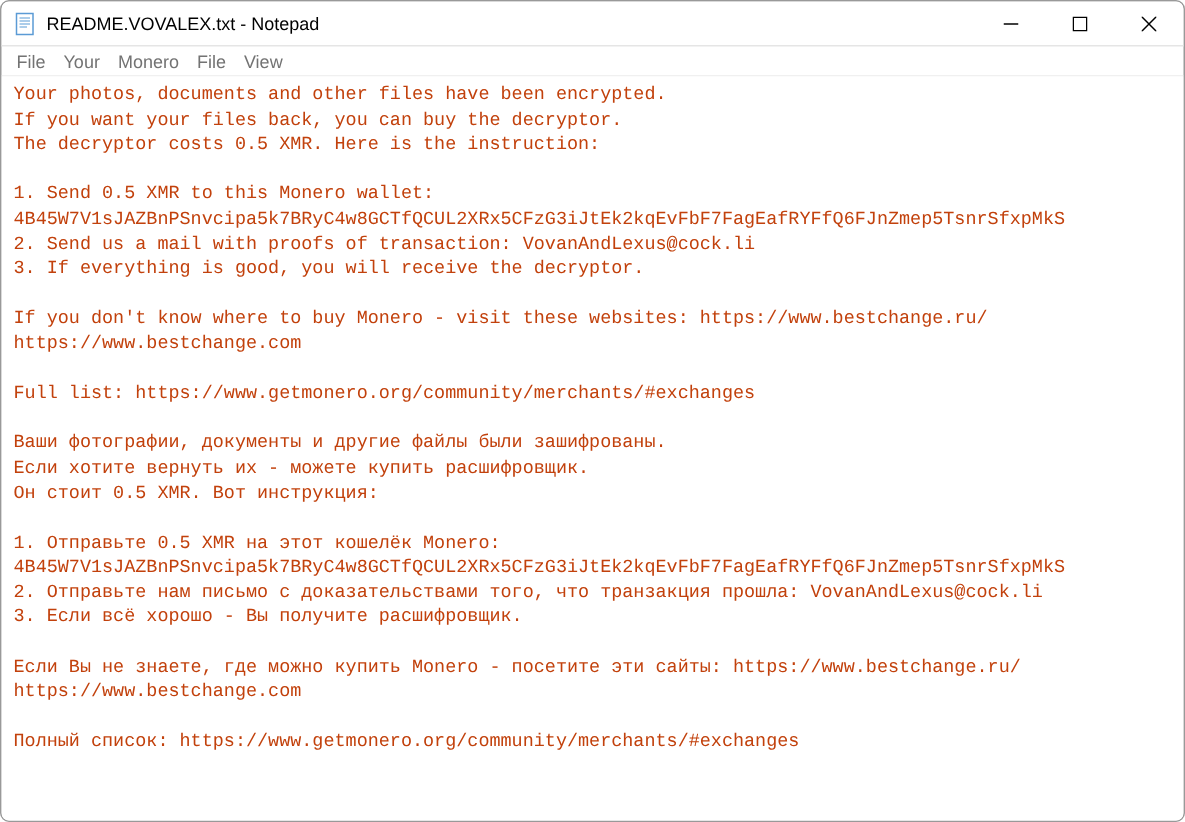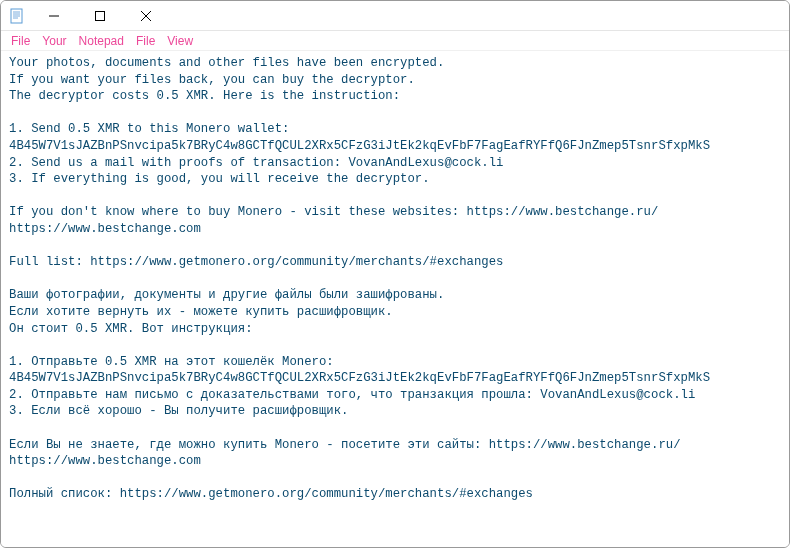--- a/index.html
+++ b/index.html
@@ -57,48 +57,49 @@
       display: flex;
       height: 20px;
       padding: 0 4px;
       font-size: 12px;
       border-bottom: 1px solid #f0f0f0;
       align-items: center;
     }
     .menu-item {
       padding: 1px 6px;
       cursor: pointer;
-      color: #ec4899;
+      color: #737373;
     }
     .content {
       padding: 4px 8px;
       font-family: Consolas, "Courier New", monospace;
       font-size: 12.3px;
       line-height: 1.35;
-      color: #0c4a6e;
+      color: #c2410c;
       white-space: pre-wrap;
       word-wrap: break-word;
       height: calc(548px - 30px - 20px);
       overflow: hidden;
       background: #fff;
     }
   </style>
 </head>
 <body>
 
 <div class="titlebar">
   <span class="titlebar-icon">
     <svg viewBox="0 0 16 16">
       <rect x="2" y="1" width="11" height="14" fill="#fff" stroke="#5b9bd5" stroke-width="1"></rect>
       <line x1="4" y1="4" x2="11" y2="4" stroke="#5b9bd5" stroke-width="0.8"></line>
       <line x1="4" y1="6" x2="11" y2="6" stroke="#5b9bd5" stroke-width="0.8"></line>
       <line x1="4" y1="8" x2="11" y2="8" stroke="#5b9bd5" stroke-width="0.8"></line>
       <line x1="4" y1="10" x2="9" y2="10" stroke="#5b9bd5" stroke-width="0.8"></line>
     </svg>
   </span>
+  <span class="titlebar-title">README.VOVALEX.txt - Notepad</span>
   <div class="window-controls">
     <div class="win-btn">
       <svg viewBox="0 0 10 10">
           <line x1="0" y1="5" x2="10" y2="5" stroke="#000" stroke-width="1"></line>
         </svg>
     </div>
     <div class="win-btn">
       <svg viewBox="0 0 10 10">
           <rect x="0.5" y="0.5" width="9" height="9" fill="none" stroke="#000" stroke-width="1"></rect>
         </svg>
@@ -108,21 +109,21 @@
           <line x1="0" y1="0" x2="10" y2="10" stroke="#000" stroke-width="1"></line>
           <line x1="10" y1="0" x2="0" y2="10" stroke="#000" stroke-width="1"></line>
         </svg>
     </div>
   </div>
 </div>
 
 <div class="menubar">
   <span class="menu-item">File</span>
   <span class="menu-item">Your</span>
-  <span class="menu-item">Notepad</span>
+  <span class="menu-item">Monero</span>
   <span class="menu-item">File</span>
   <span class="menu-item">View</span>
 </div>
 
 <div class="content">Your photos, documents and other files have been encrypted.
 If you want your files back, you can buy the decryptor.
 The decryptor costs 0.5 XMR. Here is the instruction:
 
 1. Send 0.5 XMR to this Monero wallet: 4B45W7V1sJAZBnPSnvcipa5k7BRyC4w8GCTfQCUL2XRx5CFzG3iJtEk2kqEvFbF7FagEafRYFfQ6FJnZmep5TsnrSfxpMkS
 2. Send us a mail with proofs of transaction: VovanAndLexus@cock.li

